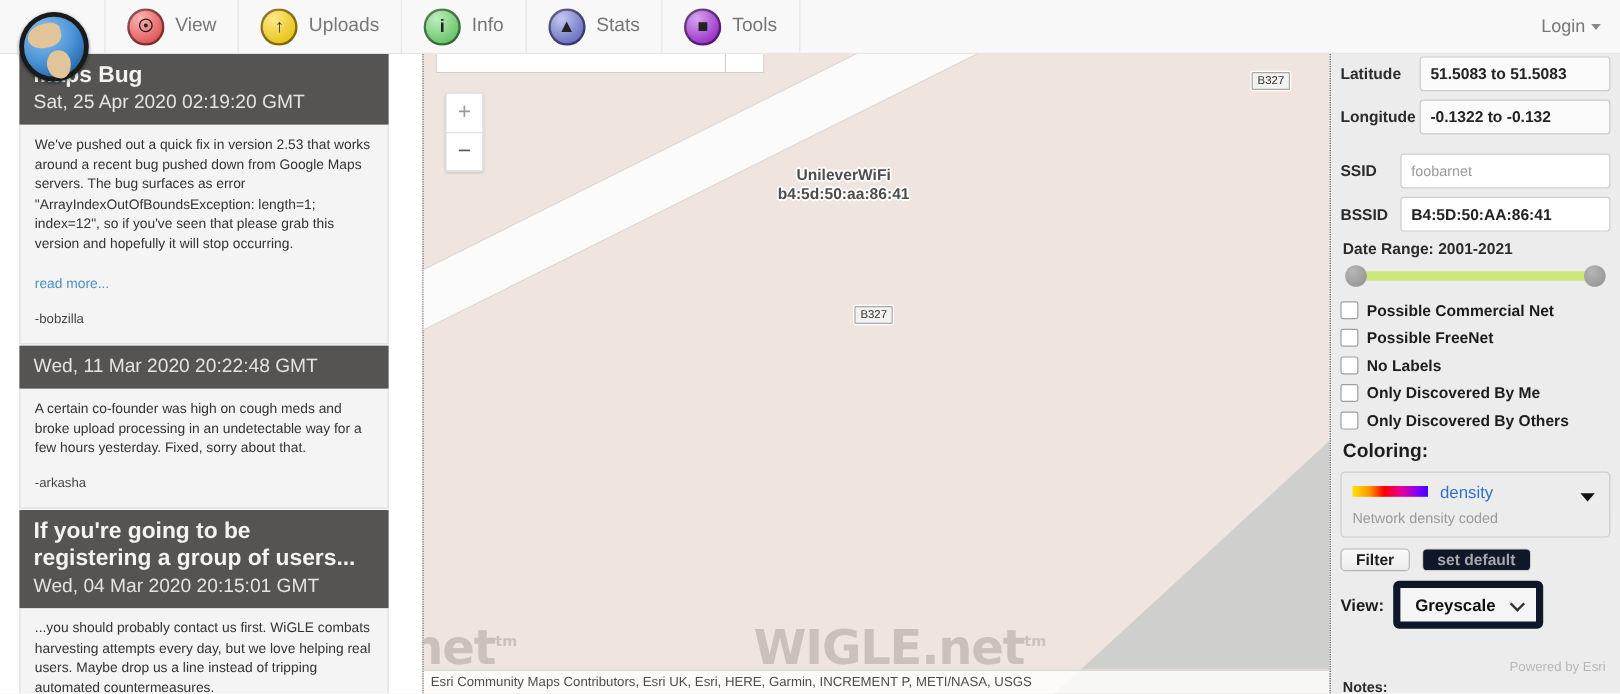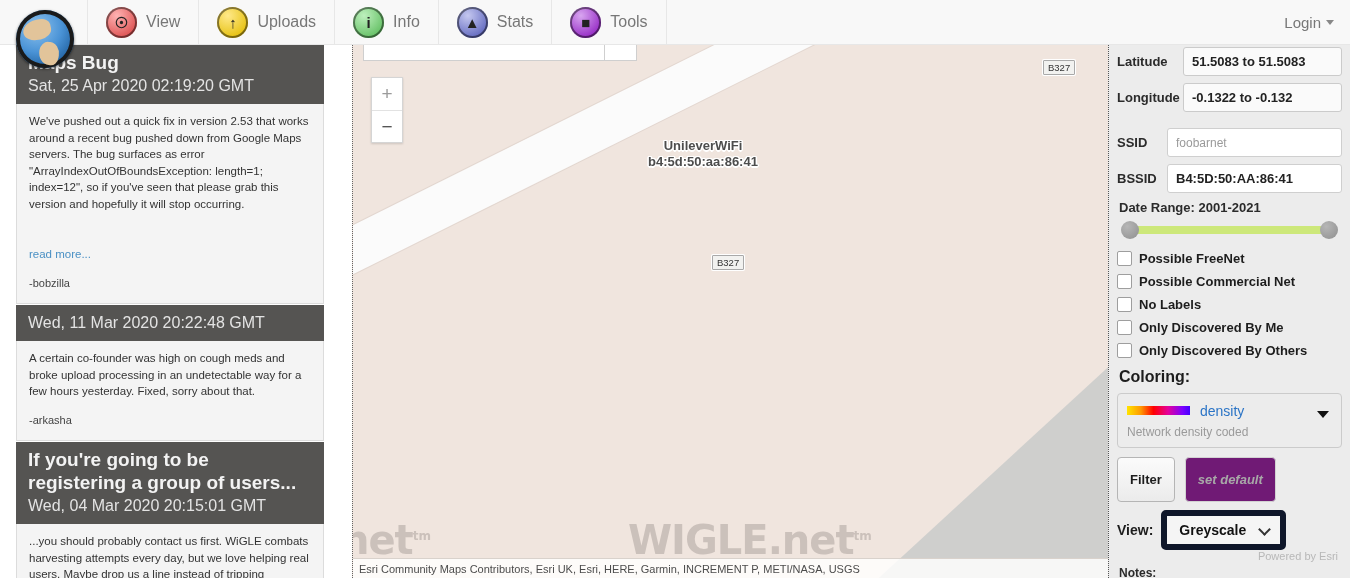--- a/index.html
+++ b/index.html
@@ -85,21 +85,21 @@
     background:#555452; color:#fff; padding: 6px 12px 8px 12px;
   }
   .news-title { font-size: 19px; font-weight: bold; line-height: 23px; color:#f3f3f3; }
   .news-date { font-size: 16px; color:#e3e3e3; margin-top:2px; line-height: 20px; }
   .news-body {
     background:#f4f4f4; border:1px solid #dcdcdc; border-top:none;
     padding: 9px 12px 12px 12px;
     font-size: 11.5px; color:#333; line-height: 16.5px;
   }
   .news-body p { margin: 0; }
-  .readmore { color:#4a90c4; display:inline-block; margin-top:34px; font-size:11.5px; cursor:pointer; }
+  .readmore { color:#4a90c4; display:inline-block; margin-top:17px; font-size:11.5px; cursor:pointer; }
   .byline { margin-top: 12px; font-size: 11px; color:#444; }
   .news-item + .news-item { margin-top: 1px; }
 
   
   .map {
     position:absolute; left:352px; top:45px; right:242px; bottom:0;
     background:#f0e5de;
     border-left: 1px dotted #666;
     overflow:hidden;
   }
@@ -206,24 +206,24 @@
   }
   .grad-name { font-size: 14px; font-weight:normal; color:#2b74c6; vertical-align: middle; }
   .grad-sub { font-size: 12px; color:#9a9a9a; margin-top: 6px; }
   .sel-caret {
     position:absolute; right: 12px; top: 17px;
     width:0;height:0;border-left:6px solid transparent;border-right:6px solid transparent;border-top:7px solid #111;
   }
   .btn-row { display:flex; align-items:center; gap: 10px; margin-bottom: 8px; }
   .btn {
     border:1px solid #b5b5b5; background: linear-gradient(#fbfbfb,#ebebeb);
-    border-radius:4px; padding: 14px 12px; font-size:13px; font-weight:bold;
+    border-radius:4px; padding: 1px 12px; font-size:13px; font-weight:bold;
     color:#1d1d1d; cursor:pointer;
   }
-  .btn.disabled { color:#a8a8a8; border-color:#d2d2d2; background:#701a75; cursor:default;font-style:italic; }
+  .btn.disabled { color:#a8a8a8; border-color:#d2d2d2; background:#0f172a; cursor:default; }
   .view-row { display:flex; align-items:center; gap: 8px; }
   .view-label { font-size:14px; font-weight:bold; color:#1d1d1d; }
   .view-select {
     position:relative; border:6px solid #0f172a; background:#f5f5f5; border-radius:5px;
     padding: 6px 34px 6px 12px; font-size:14px; font-weight:bold; color:#111; cursor:pointer;
   }
   .view-chev {
     position:absolute; right: 11px; top: 9px; width: 9px; height: 9px;
     border-right: 2px solid #333; border-bottom: 2px solid #333;
     transform: rotate(45deg);
@@ -387,25 +387,25 @@
 
     <div class="daterange">Date Range: 2001-2021</div>
     <div class="slider">
       <div class="slider-track"></div>
       <div class="slider-handle l"></div>
       <div class="slider-handle r"></div>
     </div>
 
     <div class="chk-row">
       <div class="chk"></div>
-      <div class="chk-label">Possible FreeNet</div>
+      <div class="chk-label">Possible Commercial Net</div>
     </div>
     <div class="chk-row">
       <div class="chk"></div>
-      <div class="chk-label">Possible Commercial Net</div>
+      <div class="chk-label">Possible FreeNet</div>
     </div>
     <div class="chk-row">
       <div class="chk"></div>
       <div class="chk-label">No Labels</div>
     </div>
     <div class="chk-row">
       <div class="chk"></div>
       <div class="chk-label">Only Discovered By Me</div>
     </div>
     <div class="chk-row">

